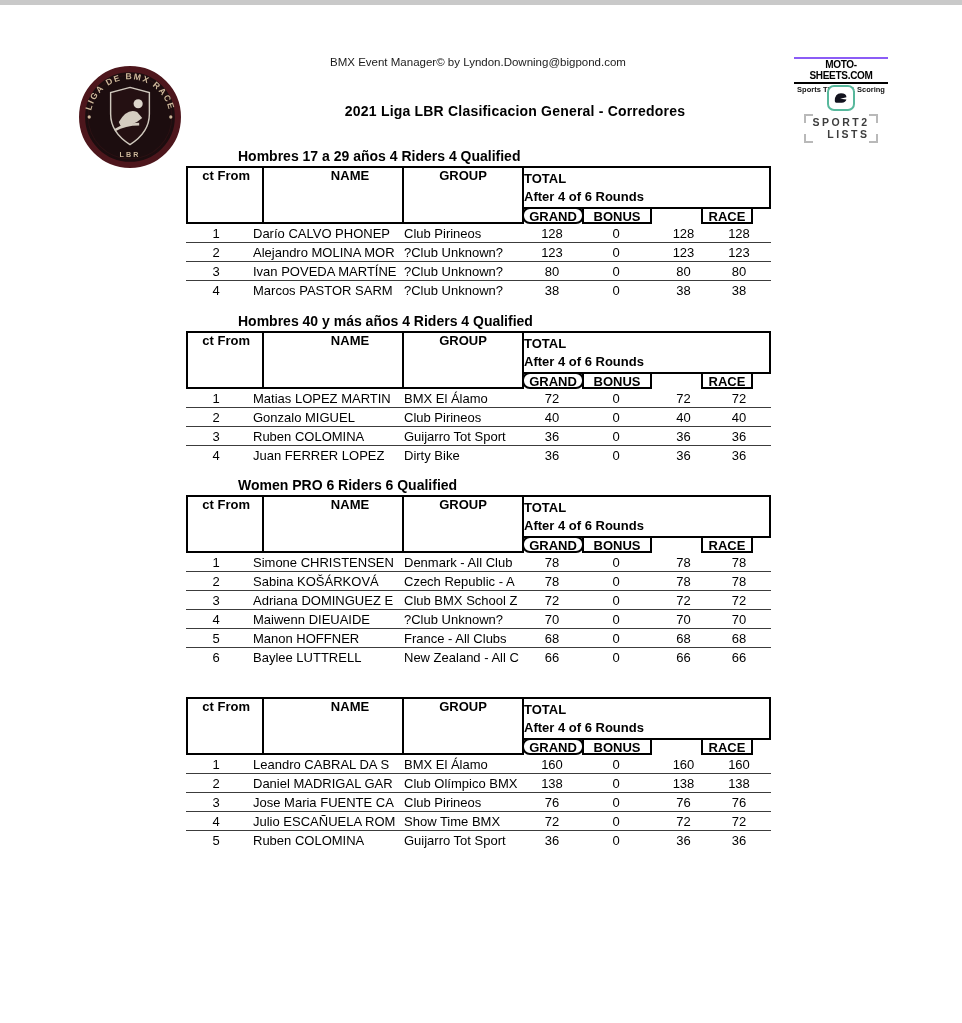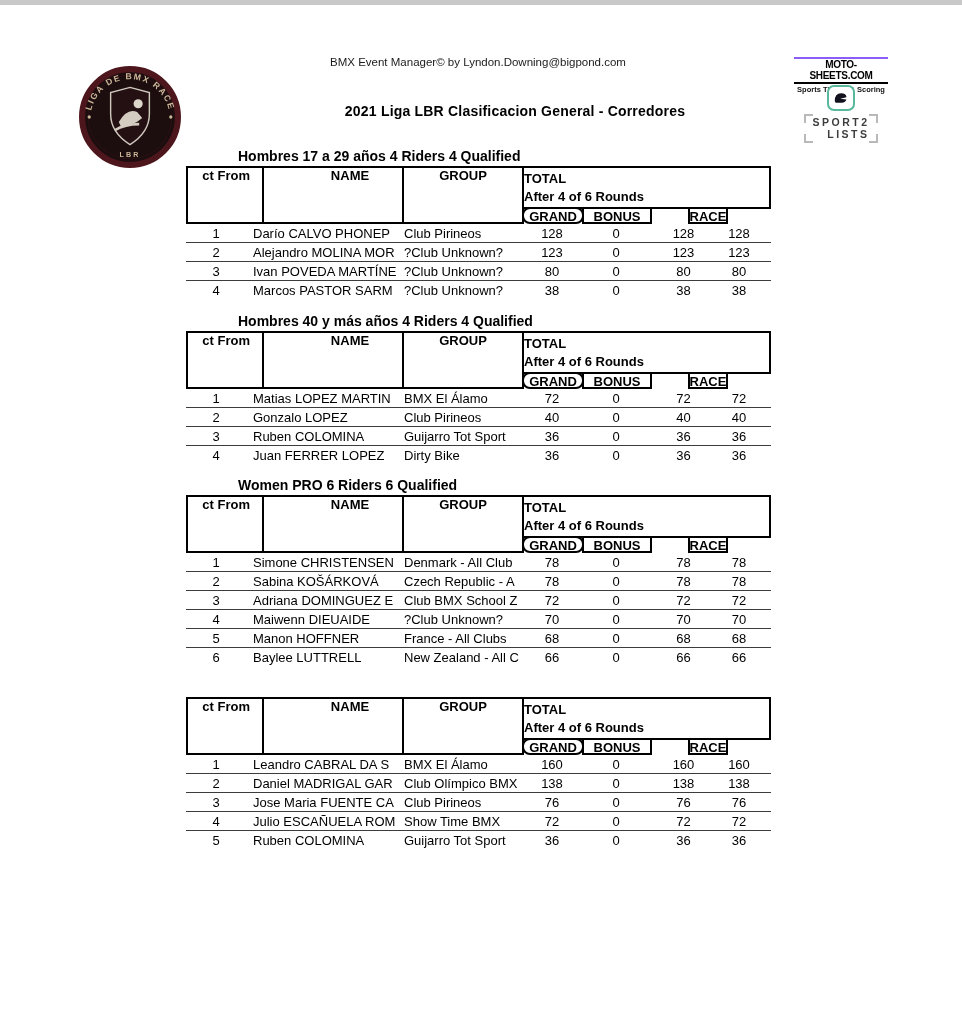--- a/index.html
+++ b/index.html
@@ -38,21 +38,21 @@
   .hcell{position:absolute;box-sizing:border-box;border:2px solid #000;background:#fff;
          display:flex;align-items:flex-start;justify-content:center;
          font-size:13px;font-weight:bold;white-space:nowrap;overflow:hidden;}
   .h-pos{top:0;left:0;width:82px;height:58px;justify-content:flex-end;padding-right:16px;}
   .h-name{top:0;left:76px;width:176px;height:58px;}
   .h-group{top:0;left:216px;width:122px;height:58px;}
   .h-total{top:0;left:336px;width:249px;height:43px;flex-direction:column;
            line-height:1.4;padding-top:1px;}
   .h-grand{top:41px;left:336px;width:62px;height:17px;border-radius:8px;}
   .h-bonus{top:41px;left:396px;width:70px;height:17px;}
-  .h-race{top:41px;left:502px;width:40px;height:17px;}
+  .h-race{top:41px;left:515px;width:52px;height:17px;}
 
   .rows{position:absolute;top:58px;left:0;width:585px;}
   .trow{display:flex;height:18px;align-items:center;font-size:13px;
         border-bottom:1px solid #3c3c3c;}
   .trow.last{border-bottom:none;}
   .c{box-sizing:border-box;white-space:nowrap;overflow:hidden;flex:none;}
   .c-pos{width:60px;text-align:center;}
   .c-name{width:156px;padding-left:7px;}
   .c-group{width:120px;padding-left:2px;}
   .c-grand{width:60px;text-align:center;}
@@ -179,21 +179,21 @@
             <div class="c c-pos">1</div>
             <div class="c c-name">Matias LOPEZ MARTIN</div>
             <div class="c c-group">BMX El Álamo</div>
             <div class="c c-grand">72</div>
             <div class="c c-bonus">0</div>
             <div class="c c-total">72</div>
             <div class="c c-race">72</div>
           </div>
           <div class="trow">
             <div class="c c-pos">2</div>
-            <div class="c c-name">Gonzalo LOPEZ</div>
+            <div class="c c-name">Gonzalo MIGUEL</div>
             <div class="c c-group">Club Pirineos</div>
             <div class="c c-grand">40</div>
             <div class="c c-bonus">0</div>
             <div class="c c-total">40</div>
             <div class="c c-race">40</div>
           </div>
           <div class="trow">
             <div class="c c-pos">3</div>
             <div class="c c-name">Ruben COLOMINA</div>
             <div class="c c-group">Guijarro Tot Sport</div>

